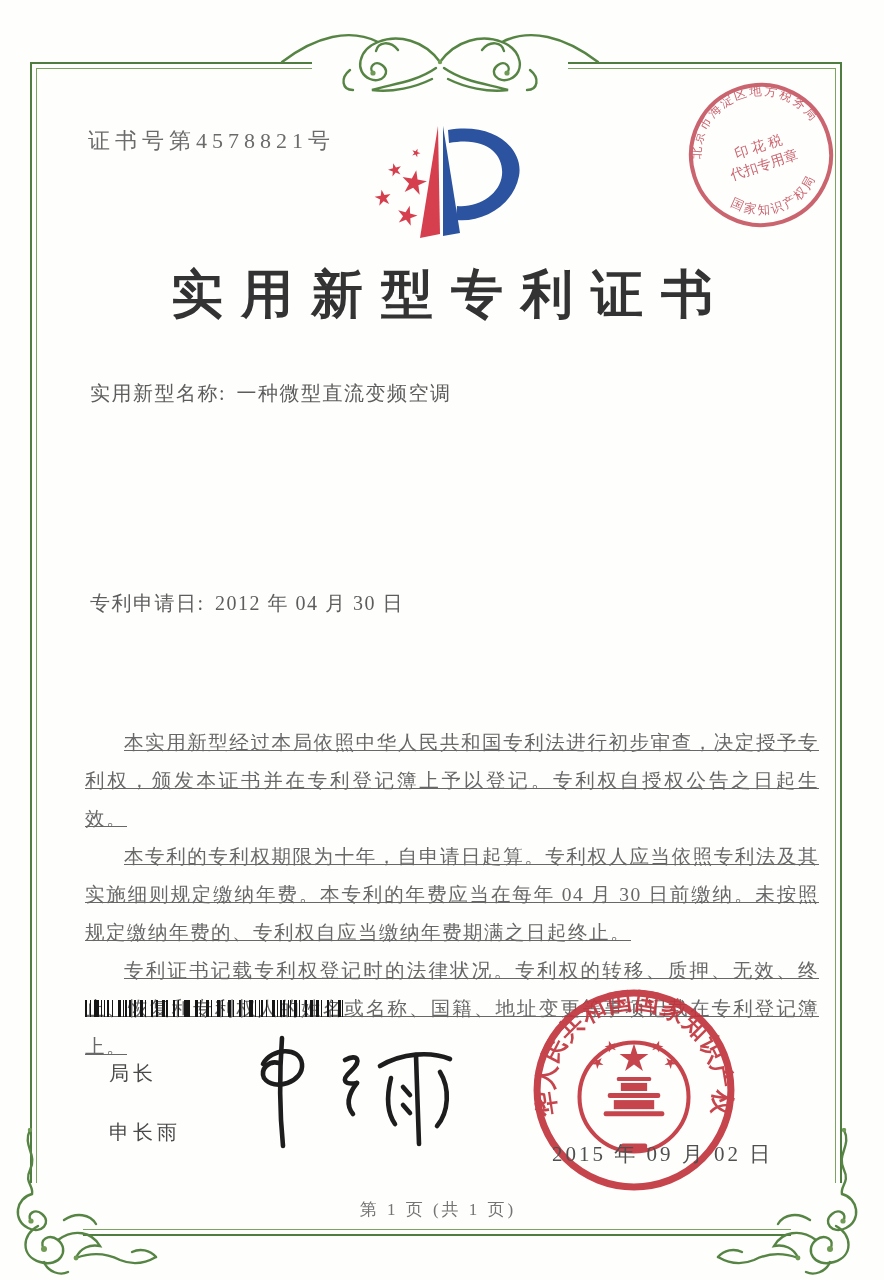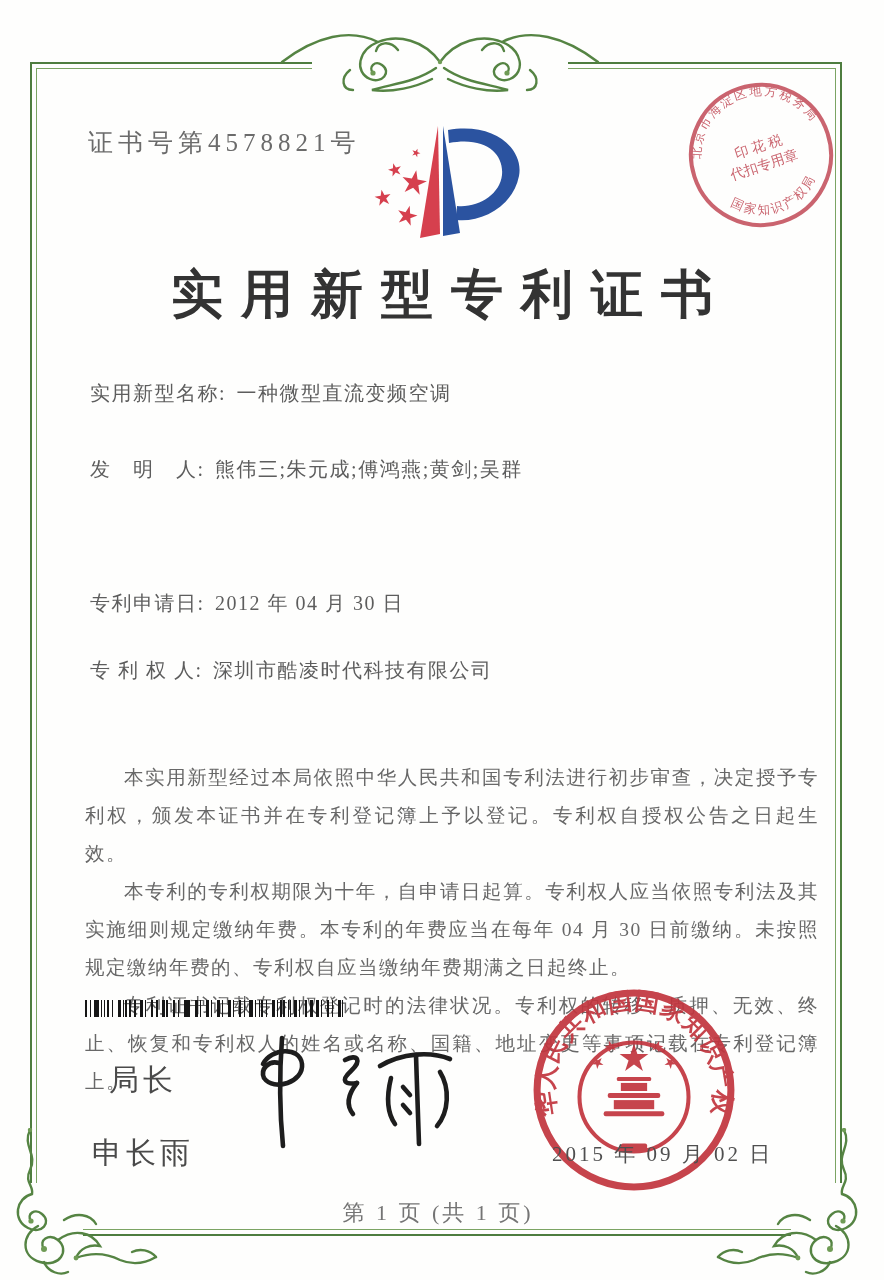--- a/index.html
+++ b/index.html
@@ -17,62 +17,63 @@
   .frame-inner{
     position:absolute;left:36px;top:68px;width:800px;height:1162px;
     border:1px solid #7ba463;box-sizing:border-box;
   }
   .flourish{position:absolute;pointer-events:none;}
   .flourish-top{left:278px;top:18px;}
   .flourish-bl{left:8px;top:1128px;}
   .flourish-br{left:716px;top:1128px;transform:scaleX(-1);}
   
   .cert-no{
-    position:absolute;left:88px;top:126px;font-size:25px;color:#6b6b6b;
+    position:absolute;left:88px;top:126px;font-size:22px;color:#6b6b6b;
     letter-spacing:5px;
   }
   .logo{position:absolute;left:336px;top:120px;}
   .tax-seal{position:absolute;left:686px;top:80px;transform:rotate(-18deg);opacity:.82;}
   .doc-title{
     position:absolute;left:0;top:260px;width:884px;text-align:center;
     font-size:52px;font-weight:600;color:#333;letter-spacing:18px;margin:0;
     text-indent:18px;
   }
   
   .field{
     position:absolute;left:90px;font-size:20px;color:#5d5d5d;letter-spacing:1.5px;
     white-space:nowrap;
   }
   .field .lbl{margin-right:4px;}
   .f0{top:380px}.f1{top:456px}.f2{top:523px}.f3{top:590px}.f4{top:657px}.f5{top:724px}
   
   .body-text{
-    position:absolute;left:85px;top:759px;width:734px;
+    position:absolute;left:85px;top:724px;width:734px;
     font-size:19.5px;line-height:38px;color:#686868;text-align:justify;
     letter-spacing:1.5px;
+    text-decoration:underline;
   }
   .body-text p{margin:0;text-indent:2em;}
   
   .barcode{
     position:absolute;left:85px;top:1000px;width:258px;height:17px;
     background-image:
       repeating-linear-gradient(90deg,#161616 0 2px,transparent 2px 5px,#161616 5px 6px,transparent 6px 11px,#161616 11px 14px,transparent 14px 16px,#161616 16px 17px,transparent 17px 22px),
       repeating-linear-gradient(90deg,transparent 0 9px,#161616 9px 11px,transparent 11px 19px,#161616 19px 20px,transparent 20px 31px);
   }
-  .officer{position:absolute;left:92px;top:1060px;font-size:30px;color:#4a4a4a;letter-spacing:4px;text-align:center;}
+  .officer{position:absolute;left:109px;top:1060px;font-size:20px;color:#4a4a4a;letter-spacing:4px;}
   .officer .officer-name{margin-top:32px;}
   .signature{position:absolute;left:252px;top:1024px;}
   .grant-seal{position:absolute;left:528px;top:984px;}
   .seal-date{
     position:absolute;left:552px;top:1140px;font-size:21px;color:#4f4f4f;
     letter-spacing:3px;z-index:6;
   }
   .footer-page{
     position:absolute;left:0;top:1198px;width:876px;text-align:center;
-    font-size:22px;color:#747474;letter-spacing:3px;
+    font-size:17px;color:#747474;letter-spacing:3px;
   }
 </style>
 </head>
 <body>
 
 <div class="page">
 
   <div class="frame-outer"></div>
   <div class="frame-inner"></div>
 
@@ -159,31 +160,23 @@
     <text x="0" y="-4" text-anchor="middle" font-size="14" fill="#bf4350" font-family="Liberation Serif, DejaVu Serif, serif">印 花 税</text>
     <text x="0" y="15" text-anchor="middle" font-size="14" fill="#bf4350" font-family="Liberation Serif, DejaVu Serif, serif">代扣专用章</text>
   </svg>
 
   <h1 class="doc-title">实用新型专利证书</h1>
 
   <div class="field f0">
     <span class="lbl">实用新型名称:</span>
     <span class="val">一种微型直流变频空调</span>
   </div>
-  <div class="field f1">
-    <span class="lbl">发　明　人:</span>
-    <span class="val">熊伟三;朱元成;傅鸿燕;黄剑;吴群</span>
-  </div>
   <div class="field f3">
     <span class="lbl">专利申请日:</span>
     <span class="val">2012 年 04 月 30 日</span>
-  </div>
-  <div class="field f4">
-    <span class="lbl">专 利 权 人:</span>
-    <span class="val">深圳市酷凌时代科技有限公司</span>
   </div>
 
   <div class="body-text">
     <p>本实用新型经过本局依照中华人民共和国专利法进行初步审查，决定授予专利权，颁发本证书并在专利登记簿上予以登记。专利权自授权公告之日起生效。</p>
     <p>本专利的专利权期限为十年，自申请日起算。专利权人应当依照专利法及其实施细则规定缴纳年费。本专利的年费应当在每年 04 月 30 日前缴纳。未按照规定缴纳年费的、专利权自应当缴纳年费期满之日起终止。</p>
     <p>专利证书记载专利权登记时的法律状况。专利权的转移、质押、无效、终止、恢复和专利权人的姓名或名称、国籍、地址变更等事项记载在专利登记簿上。</p>
   </div>
 
   <div class="barcode"></div>
 

